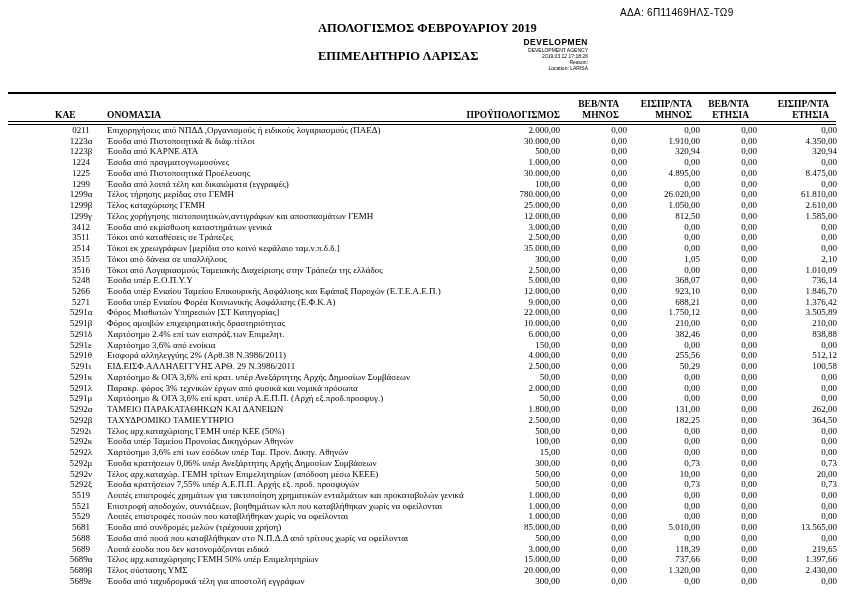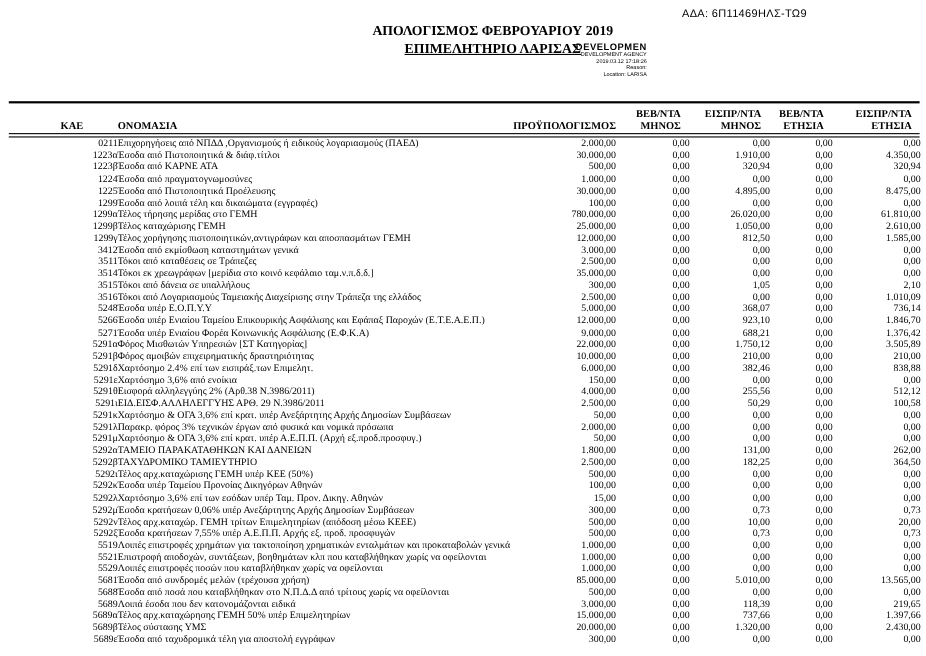--- a/index.html
+++ b/index.html
@@ -3,23 +3,23 @@
 <meta charset="utf-8">
 <style>
   html,body{margin:0;padding:0;}
   body{width:842px;height:596px;background:#ffffff;color:#000000;
        font-family:"Liberation Serif",serif;overflow:hidden;position:relative;}
   .page{position:absolute;inset:0;width:842px;height:596px;background:#fff;}
 
   .ada{position:absolute;left:620px;top:7px;font-family:"Liberation Sans",sans-serif;
        font-size:10px;letter-spacing:.3px;white-space:nowrap;}
 
-  .doc-header{position:absolute;left:318px;top:21px;width:260px;text-align:center;}
+  .doc-header{position:absolute;left:318px;top:21px;width:260px;text-align:left;}
   .doc-header .h1{font-weight:bold;font-size:12.5px;white-space:nowrap;}
-  .doc-header .h2{font-weight:bold;font-size:12.5px;white-space:nowrap;margin-top:1px;text-decoration:underline;}
+  .doc-header .h2{font-weight:bold;font-size:12.5px;white-space:nowrap;margin-top:13px;}
 
   .stamp{position:absolute;left:398px;top:25px;width:190px;text-align:right;
          font-family:"Liberation Sans",sans-serif;color:#000000;pointer-events:none;margin-top:12px;}
   .stamp .big{font-size:8.5px;font-weight:bold;letter-spacing:.5px;}
   .stamp .tiny{font-size:5px;line-height:6px;margin-left:58px;}
 
   .section-row{position:absolute;left:8px;top:76px;width:828px;height:14px;}
   .esoda{position:absolute;left:0;right:0;text-align:center;font-weight:bold;
          font-size:11.5px;letter-spacing:7px;white-space:nowrap;}
   .pagenum{position:absolute;right:2px;top:3px;font-size:8.5px;white-space:nowrap;}
@@ -30,21 +30,21 @@
 
   .table-wrap{position:absolute;left:55px;top:99px;width:782px;}
   table.grid{border-collapse:collapse;table-layout:fixed;width:782px;}
   table.grid th,table.grid td{padding:0;margin:0;overflow:visible;white-space:nowrap;}
   thead th{font-weight:bold;font-size:9.5px;height:11px;vertical-align:bottom;line-height:11px;}
   thead th.left-h{text-align:left;}
   thead th.num-h{text-align:right;padding-right:8px;margin-top:48px;}
   thead th.budget-h{text-align:right;padding-right:0;}
   tr.spacer td{height:4px;line-height:4px;font-size:1px;}
   tbody td{font-size:9px;height:10.74px;line-height:10.74px;vertical-align:middle;}
-  td.code{text-align:right;}
+  td.code{text-align:center;}
   td.name{text-align:left;}
   td.num{text-align:right;}
 </style>
 </head>
 <body>
 
 <div class="page">
 
   <div class="ada">ΑΔΑ: 6Π11469ΗΛΣ-ΤΩ9</div>
 

